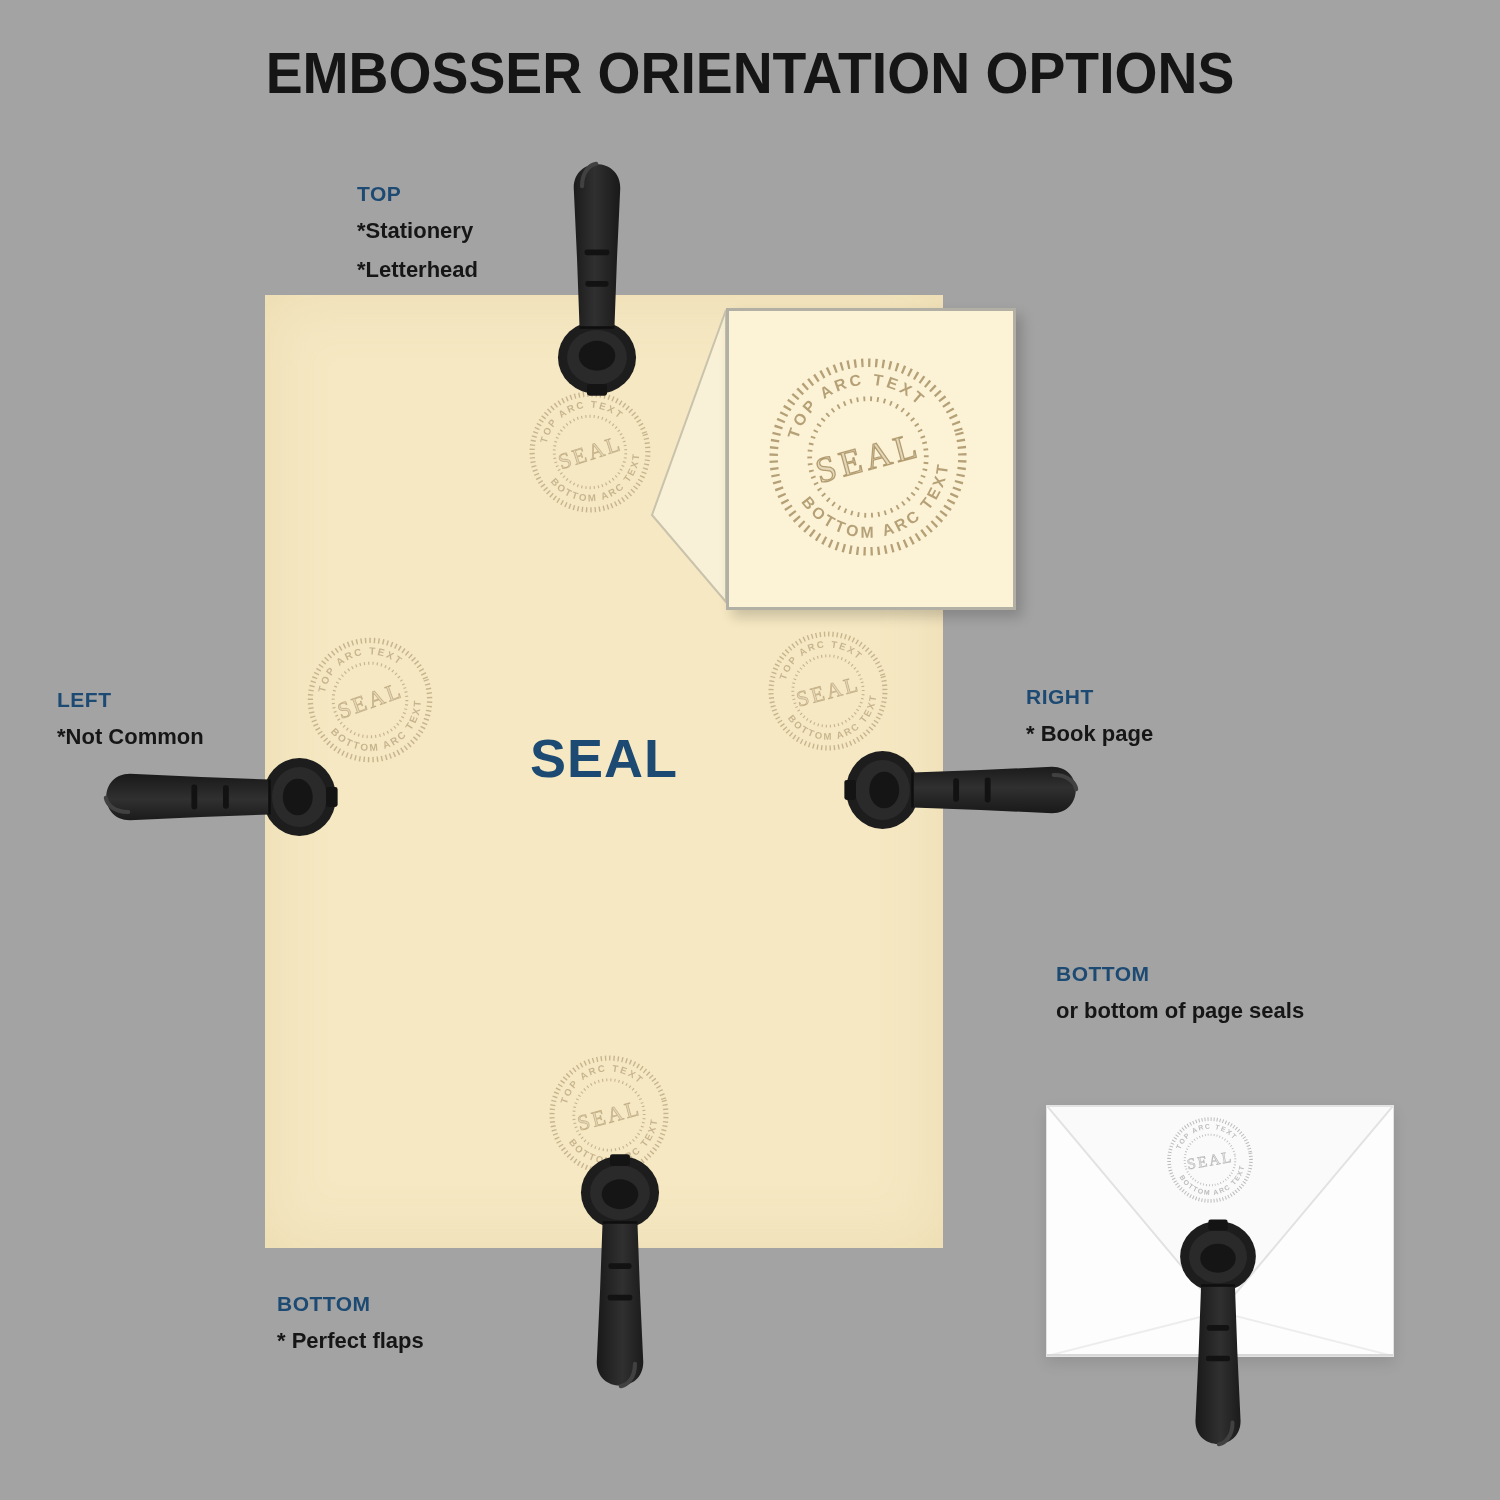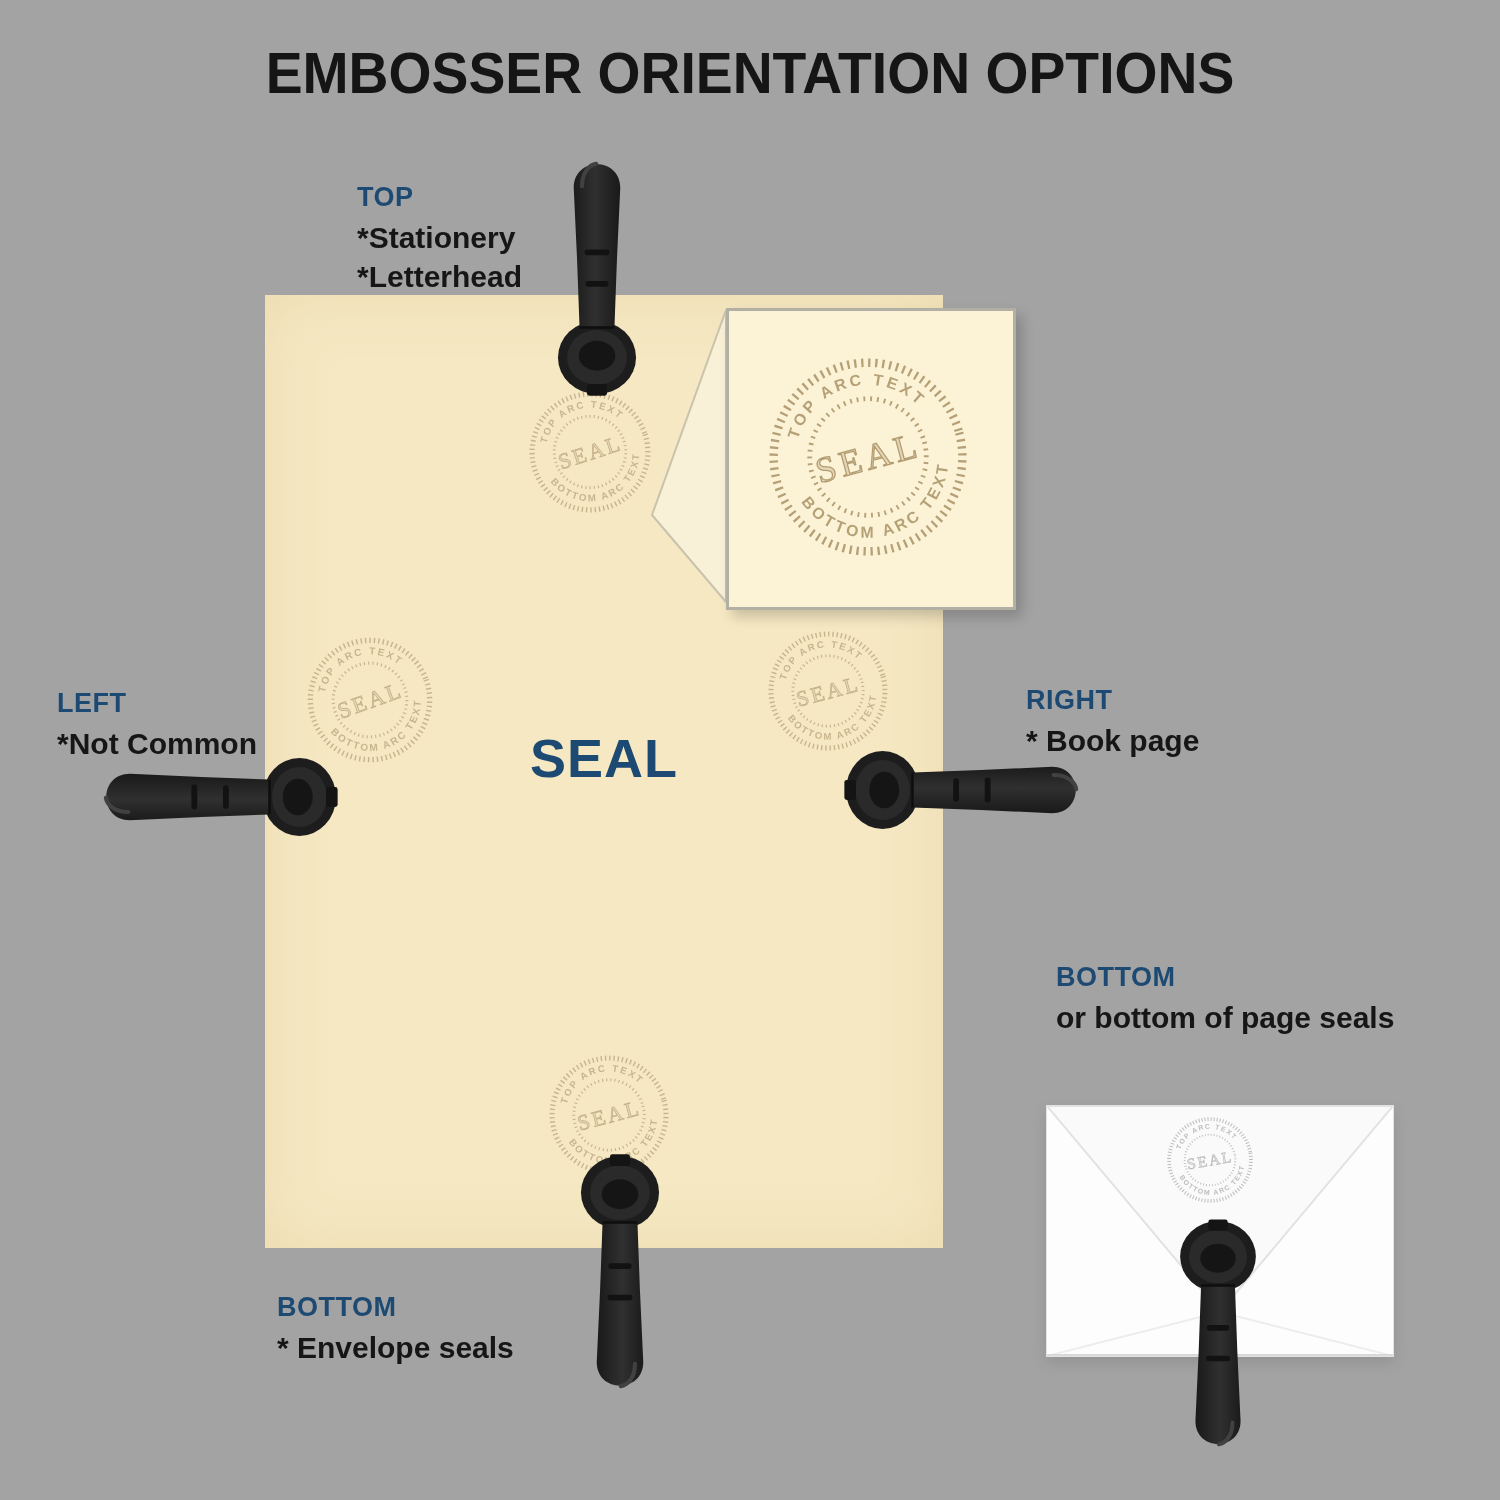--- a/index.html
+++ b/index.html
@@ -16,22 +16,22 @@
     position:absolute; left:265px; top:295px; width:678px; height:953px;
     background:#f5e8c2; z-index:1;
     box-shadow: inset 0 0 60px rgba(210,185,130,0.25);
   }
   .center-caption {
     position:absolute; left:265px; top:724px; width:678px; text-align:center;
     font-size:54px; font-weight:800; line-height:68px; letter-spacing:1px;
     color:#1d4a73; z-index:2;
   }
   .lbl { position:absolute; z-index:7; }
-  .lbl .head { color:#1d4a73; font-size:27px; font-weight:800; letter-spacing:.5px; margin-bottom:5px; }
-  .lbl .line { color:#161616; font-size:30px; font-weight:700; line-height:39px; }
+  .lbl .head { color:#1d4a73; font-size:21px; font-weight:800; letter-spacing:.5px; margin-bottom:5px; }
+  .lbl .line { color:#161616; font-size:22px; font-weight:700; line-height:39px; }
   .seal-slot { position:absolute; z-index:2; line-height:0;
     filter: drop-shadow(0.6px 0.6px 0px rgba(255,255,255,0.85)); }
   .seal-slot svg .arc-text { font:700 15px "Liberation Sans", sans-serif; letter-spacing:3px; }
   .seal-slot svg .seal-word { font:400 34px "Liberation Serif", serif; letter-spacing:4px; }
   .callout { position:absolute; left:600px; top:300px; z-index:3; }
   .inset-box {
     position:absolute; left:726px; top:308px; width:284px; height:296px;
     background:#fcf3d6; border:3px solid #b2afa4; z-index:4;
     box-shadow:6px 7px 12px rgba(0,0,0,0.18);
   }
@@ -140,21 +140,21 @@
     <div class="line">*Not Common</div>
   </div>
 
   <div class="lbl" style="left:1026px; top:685px;">
     <div class="head">RIGHT</div>
     <div class="line">* Book page</div>
   </div>
 
   <div class="lbl" style="left:277px; top:1292px;">
     <div class="head">BOTTOM</div>
-    <div class="line">* Envelope seals</div>
+    <div class="line">* Perfect flaps</div>
   </div>
 
   <div class="lbl" style="left:1056px; top:962px;">
     <div class="head">BOTTOM</div>
     <div class="line">or bottom of page seals</div>
   </div>
 
   <div class="envelope">
     <svg width="346" height="250" viewBox="0 0 346 250">
       <rect x="0" y="0" width="346" height="250" fill="#fdfdfd"></rect>

